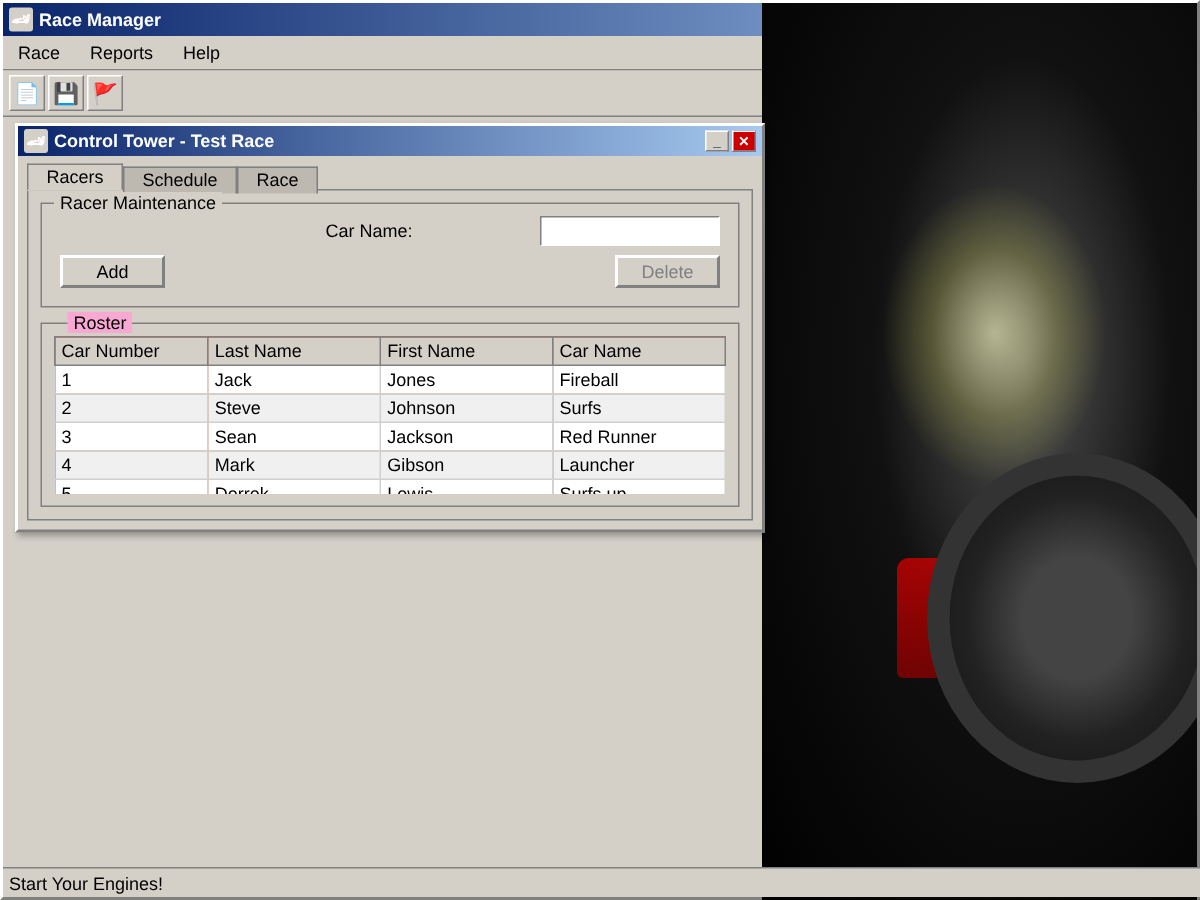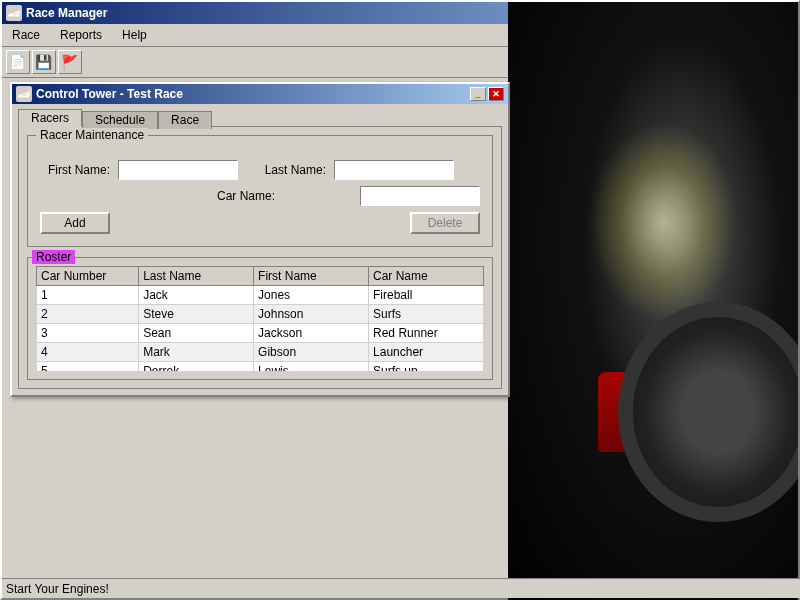--- a/index.html
+++ b/index.html
@@ -231,21 +231,21 @@
     #tab-content {
       border: 1px solid #808080;
       margin: 0 6px 6px;
       background: #d4d0c8;
       padding: 8px;
     }
 
     
     #racer-maintenance {
       border: 1px solid #808080;
-      padding: 24px 12px 12px;
+      padding: 8px 12px 12px;
       margin-bottom: 10px;
       position: relative;
     }
     #racer-maintenance-legend {
       position: absolute;
       top: -8px;
       left: 8px;
       background: #d4d0c8;
       padding: 0 4px;
       font-size: 12px;
@@ -303,22 +303,22 @@
 
     
     #roster {
       border: 1px solid #808080;
       padding: 8px 8px 8px;
       position: relative;
     }
     #roster-legend {
       position: absolute;
       top: -8px;
-      left: 4px;
-      background: #d946ef;
+      left: 17px;
+      background: #f9a8d4;
       padding: 0 4px;
       font-size: 12px;
     }
 
     #roster-table {
       width: 100%;
       border-collapse: collapse;
       font-size: 12px;
       background: #c2410c;
     }
@@ -424,26 +424,20 @@
       <div class="tab active">Racers</div>
       <div class="tab">Schedule</div>
       <div class="tab">Race</div>
     </div>
 
     <div id="tab-content">
 
       <div id="racer-maintenance">
         <span id="racer-maintenance-legend">Racer Maintenance</span>
 
-        <div class="form-row">
-          <span class="form-label">First Name:</span>
-          <input class="form-input" type="text" style="">
-          <span class="form-label" style="width:80px;">Last Name:</span>
-          <input class="form-input" type="text" style="">
-        </div>
 
         <div class="form-row" style="padding-left: 155px; justify-content: space-between;">
           <span class="form-label" style="width:80px;">Car Name:</span>
           <input class="form-input" type="text" style="">
         </div>
 
         <div class="form-actions">
           <button class="action-btn">Add</button>
           <button class="action-btn disabled" disabled="">Delete</button>
         </div>

